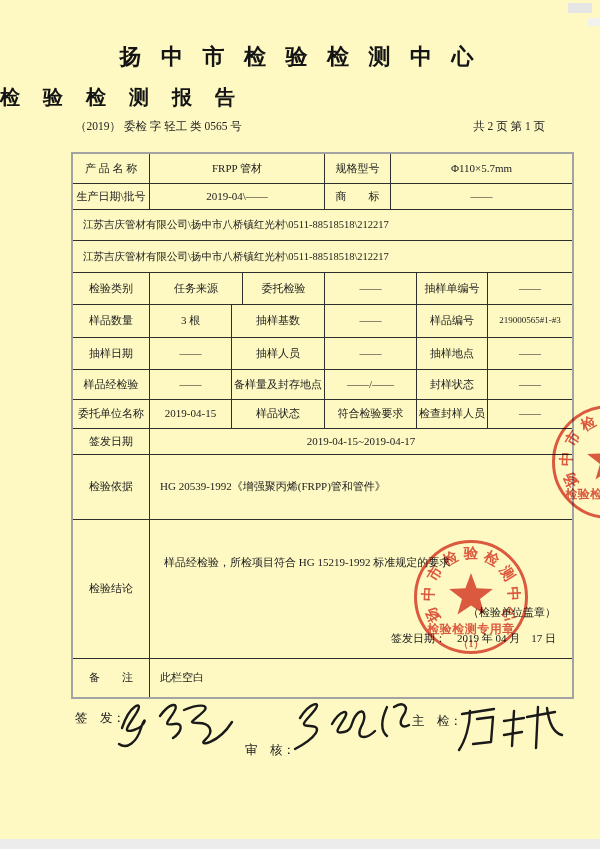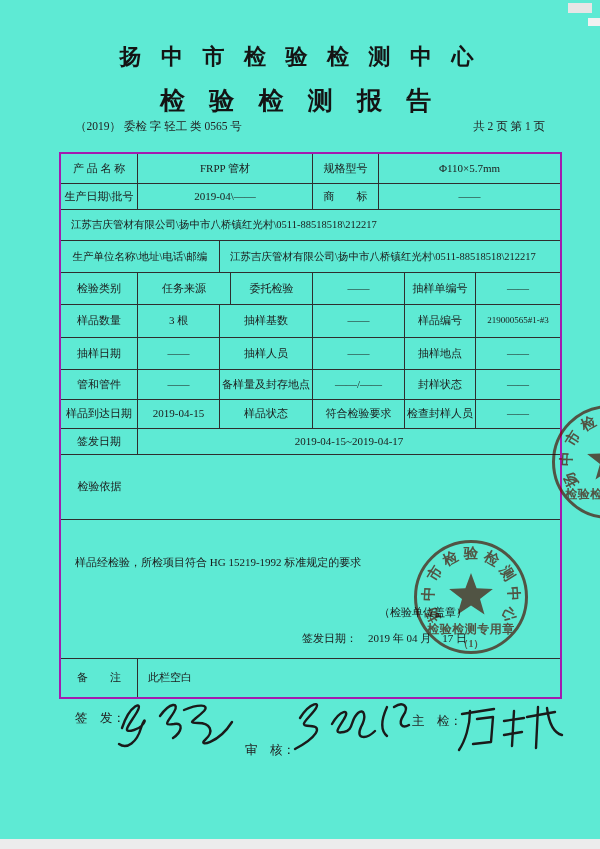--- a/index.html
+++ b/index.html
@@ -3,50 +3,50 @@
 <meta charset="utf-8">
 <style>
   html,body{margin:0;padding:0;}
   body{
     font-family:"Liberation Serif","DejaVu Serif",serif;
     background:#ffffff;
   }
   .page{
     position:relative;
     width:600px;height:849px;
-    background:#5eead4;
+    background:#fef9c3;
     overflow:hidden;
     color:#1b1b1b;
   }
   
   .scan-edge-bottom{position:absolute;left:0;right:0;bottom:0;height:10px;background:#ececec;}
   .scan-mark-tr{position:absolute;right:8px;top:3px;width:24px;height:10px;background:#e6e6e6;}
   .scan-mark-tr2{position:absolute;right:0px;top:18px;width:12px;height:8px;background:#f1f1f1;}
 
   
   .org-title{
     position:absolute;top:42px;left:0;right:0;
     text-align:center;font-size:22px;font-weight:bold;
     letter-spacing:7px;color:#141414;
   }
   .report-title{
     position:absolute;top:84px;left:0;right:0;
-    text-align:center;font-size:25px;font-weight:bold;
+    font-size:20px;font-weight:bold;
     letter-spacing:9px;color:#141414;
   }
   .info-line{
     position:absolute;top:119px;left:75px;right:55px;
     display:flex;justify-content:space-between;
     font-size:11.5px;color:#222;
   }
 
   
   .rpt-table{
-    position:absolute;left:59px;top:152px;width:499px;
-    border:2px solid #a21caf;
+    position:absolute;left:71px;top:152px;width:499px;
+    border:2px solid #a3a3a3;
     box-sizing:content-box;
   }
   .r{display:flex;border-bottom:1px solid #2e2e2e;}
   .r:last-child{border-bottom:none;}
   .cell{
     display:flex;align-items:center;justify-content:center;
     border-right:1px solid #2e2e2e;
     font-size:11px;line-height:1.25;
     box-sizing:border-box;text-align:center;
     overflow:hidden;
@@ -132,21 +132,20 @@
       <div class="cell w175">2019-04\——</div>
       <div class="cell w66">商　　标</div>
       <div class="cell w181">——</div>
     </div>
 
     <div class="r h30">
       <div class="cell w340 left addr">江苏吉庆管材有限公司\扬中市八桥镇红光村\0511-88518518\212217</div>
     </div>
 
     <div class="r h31">
-      <div class="cell w159 addr">生产单位名称\地址\电话\邮编</div>
       <div class="cell w340 left addr">江苏吉庆管材有限公司\扬中市八桥镇红光村\0511-88518518\212217</div>
     </div>
 
     <div class="r h31">
       <div class="cell w77">检验类别</div>
       <div class="cell w93">任务来源</div>
       <div class="cell w82">委托检验</div>
       <div class="cell w92">——</div>
       <div class="cell w71">抽样单编号</div>
       <div class="cell w84">——</div>
@@ -164,47 +163,49 @@
     <div class="r h31">
       <div class="cell w77">抽样日期</div>
       <div class="cell w82">——</div>
       <div class="cell w93">抽样人员</div>
       <div class="cell w92">——</div>
       <div class="cell w71">抽样地点</div>
       <div class="cell w84">——</div>
     </div>
 
     <div class="r h29">
-      <div class="cell w77">管和管件</div>
+      <div class="cell w77">样品经检验</div>
       <div class="cell w82">——</div>
       <div class="cell w93">备样量及封存地点</div>
       <div class="cell w92">——/——</div>
       <div class="cell w71">封样状态</div>
       <div class="cell w84">——</div>
     </div>
 
     <div class="r h28">
-      <div class="cell w77">样品到达日期</div>
+      <div class="cell w77">委托单位名称</div>
       <div class="cell w82">2019-04-15</div>
       <div class="cell w93">样品状态</div>
       <div class="cell w92">符合检验要求</div>
       <div class="cell w71">检查封样人员</div>
       <div class="cell w84">——</div>
     </div>
 
     <div class="r h25">
       <div class="cell w77">签发日期</div>
       <div class="cell w422">2019-04-15~2019-04-17</div>
     </div>
 
     <div class="r h64">
       <div class="cell w77">检验依据</div>
+      <div class="cell w422 left">HG 20539-1992《增强聚丙烯(FRPP)管和管件》</div>
     </div>
 
     <div class="r h138">
+      <div class="cell w77">检验结论</div>
       <div class="cell w422 conclusion-cell">
         <div class="conclusion-text">样品经检验，所检项目符合 HG 15219-1992 标准规定的要求</div>
         <div class="seal-hint">（检验单位盖章）</div>
         <div class="issue-date-line">签发日期：　2019 年 04 月　17 日</div>
       </div>
     </div>
 
     <div class="r h38">
       <div class="cell w77">备　　注</div>
       <div class="cell w422 left">此栏空白</div>

